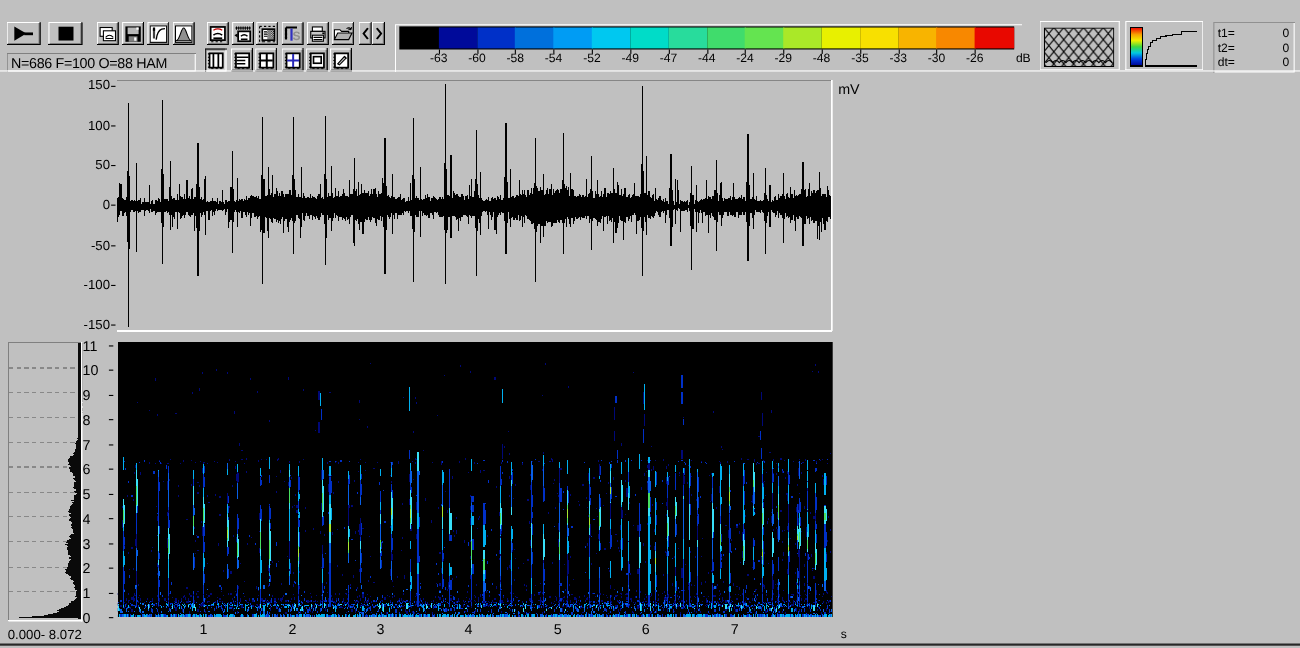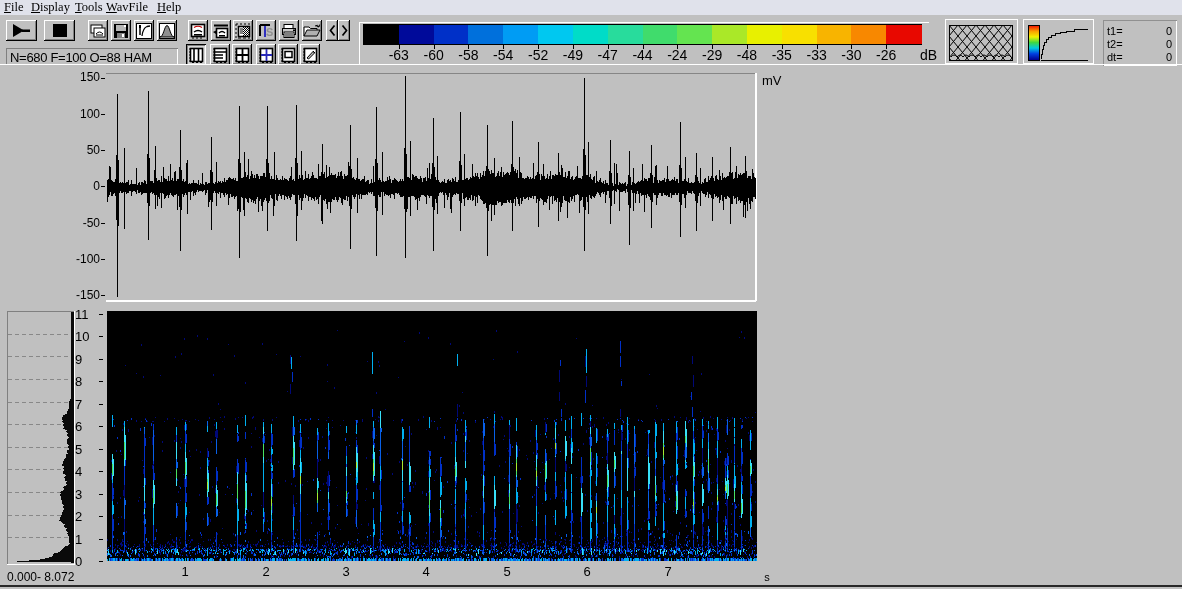--- a/index.html
+++ b/index.html
@@ -1,35 +1,28 @@
 <!DOCTYPE html>
 <html><head><meta charset="utf-8"><style>
 * { margin:0; padding:0; box-sizing:border-box; }
 body { width:1182px; height:589px; overflow:hidden; background:#c0c0c0; font-family:"Liberation Sans",sans-serif; }
 #app { position:relative; width:1182px; height:589px; background:#c0c0c0; }
 #menubar { position:absolute; left:0; top:0; width:1182px; height:15px; background:#e0e2eb; font-family:"Liberation Serif",serif; font-size:12.5px; color:#000; }
 #menubar span { position:absolute; top:0px; }
 .btn { position:absolute; background:#c0c0c0; box-shadow: inset -1px -1px 0 #000, inset 1px 1px 0 #fff, inset -2px -2px 0 #808080; display:flex; align-items:center; justify-content:center; }
 .btn.pressed { box-shadow: inset 1px 1px 0 #000, inset -1px -1px 0 #fff, inset 2px 2px 0 #808080; background:#d8d8d8; }
-.cbl { position:absolute; top:47px; width:28px; text-align:center; font-size:14px; color:#000; }
+.cbl { position:absolute; top:47px; width:28px; text-align:center; font-size:11px; color:#000; }
 .stl { position:absolute; left:1107px; width:65px; font-size:11px; color:#000; }
 .stl span { position:absolute; right:0; }
 .wyl { position:absolute; left:68px; width:32px; text-align:right; font-size:12px; color:#000; }
 .syl { position:absolute; left:75px; width:22px; font-size:13px; color:#000; }
 .sxl { position:absolute; top:564px; width:12px; text-align:center; font-size:13px; color:#000; }
 </style></head>
 <body>
 <div id="app">
-<div id="menubar">
-<span style="left:4px"><u>F</u>ile</span>
-<span style="left:31px"><u>D</u>isplay</span>
-<span style="left:75px"><u>T</u>ools</span>
-<span style="left:106px"><u>W</u>avFile</span>
-<span style="left:157px"><u>H</u>elp</span>
-</div>
 <div style="position:absolute;left:0;top:15px;width:1182px;height:50px;background:#c0c0c0"></div>
 <div class="btn " style="left:6px;top:20px;width:31px;height:21px">
       <svg width="22" height="15" viewBox="0 0 22 15">
         <polygon points="2,1 13,7.5 2,14" fill="#000"></polygon>
         <rect x="11" y="6.5" width="8" height="2.5" fill="#000"></rect>
       </svg>
     </div>
 <div class="btn " style="left:44px;top:20px;width:31px;height:21px">
       <svg width="14" height="13">
         <rect width="14" height="13" fill="#000"></rect>
@@ -177,21 +170,21 @@
 <div class="btn " style="left:300px;top:44px;width:20px;height:21px">
       <svg width="16" height="16" viewBox="0 0 16 16">
         <path d="M1 2h2 M1 5h2 M1 8h2 M1 11h2 M1 14h2" stroke="#000"></path>
         <rect x="2.5" y="1.5" width="12" height="13" fill="#fff" stroke="#000" stroke-width="1.6"></rect>
         <path d="M5 11 L11 4.5 L12.5 6 L6.6 12 Z" fill="#c0c0c0" stroke="#000"></path>
         <path d="M11 4 l2 2" stroke="#000"></path>
         <path d="M4 15.5h2 M8 15.5h2 M12 15.5h2" stroke="#000"></path>
       </svg>
     </div>
 <div style="position:absolute;left:6px;top:48px;width:172px;height:17px;background:#c0c0c0;box-shadow:inset 1px 1px 0 #808080, inset -1px -1px 0 #fff"></div>
-<div style="position:absolute;left:10px;top:50px;font-size:13px;letter-spacing:-0.3px;color:#000">N=680 F=100 O=88 HAM</div>
+<div style="position:absolute;left:10px;top:50px;font-size:13px;letter-spacing:-0.3px;color:#000">N=686 F=100 O=88 HAM</div>
 
 <div style="position:absolute;left:359px;top:22px;width:570px;height:43px;background:#c0c0c0;box-shadow:inset 1px 1px 0 #fff"></div>
 <div style="position:absolute;left:363px;top:24px;width:559px;height:21px;background:#000"></div>
 <div style="position:absolute;left:364.0px;top:25px;width:35.4px;height:19px;background:#000000"></div>
     <div style="position:absolute;left:398.8px;top:25px;width:35.4px;height:19px;background:#000a9a"></div>
     <div style="position:absolute;left:433.6px;top:25px;width:35.4px;height:19px;background:#0030c8"></div>
     <div style="position:absolute;left:468.4px;top:25px;width:35.4px;height:19px;background:#0070dc"></div>
     <div style="position:absolute;left:503.2px;top:25px;width:35.4px;height:19px;background:#009cf4"></div>
     <div style="position:absolute;left:538.1px;top:25px;width:35.4px;height:19px;background:#00c8f0"></div>
     <div style="position:absolute;left:572.9px;top:25px;width:35.4px;height:19px;background:#00dcc8"></div>

